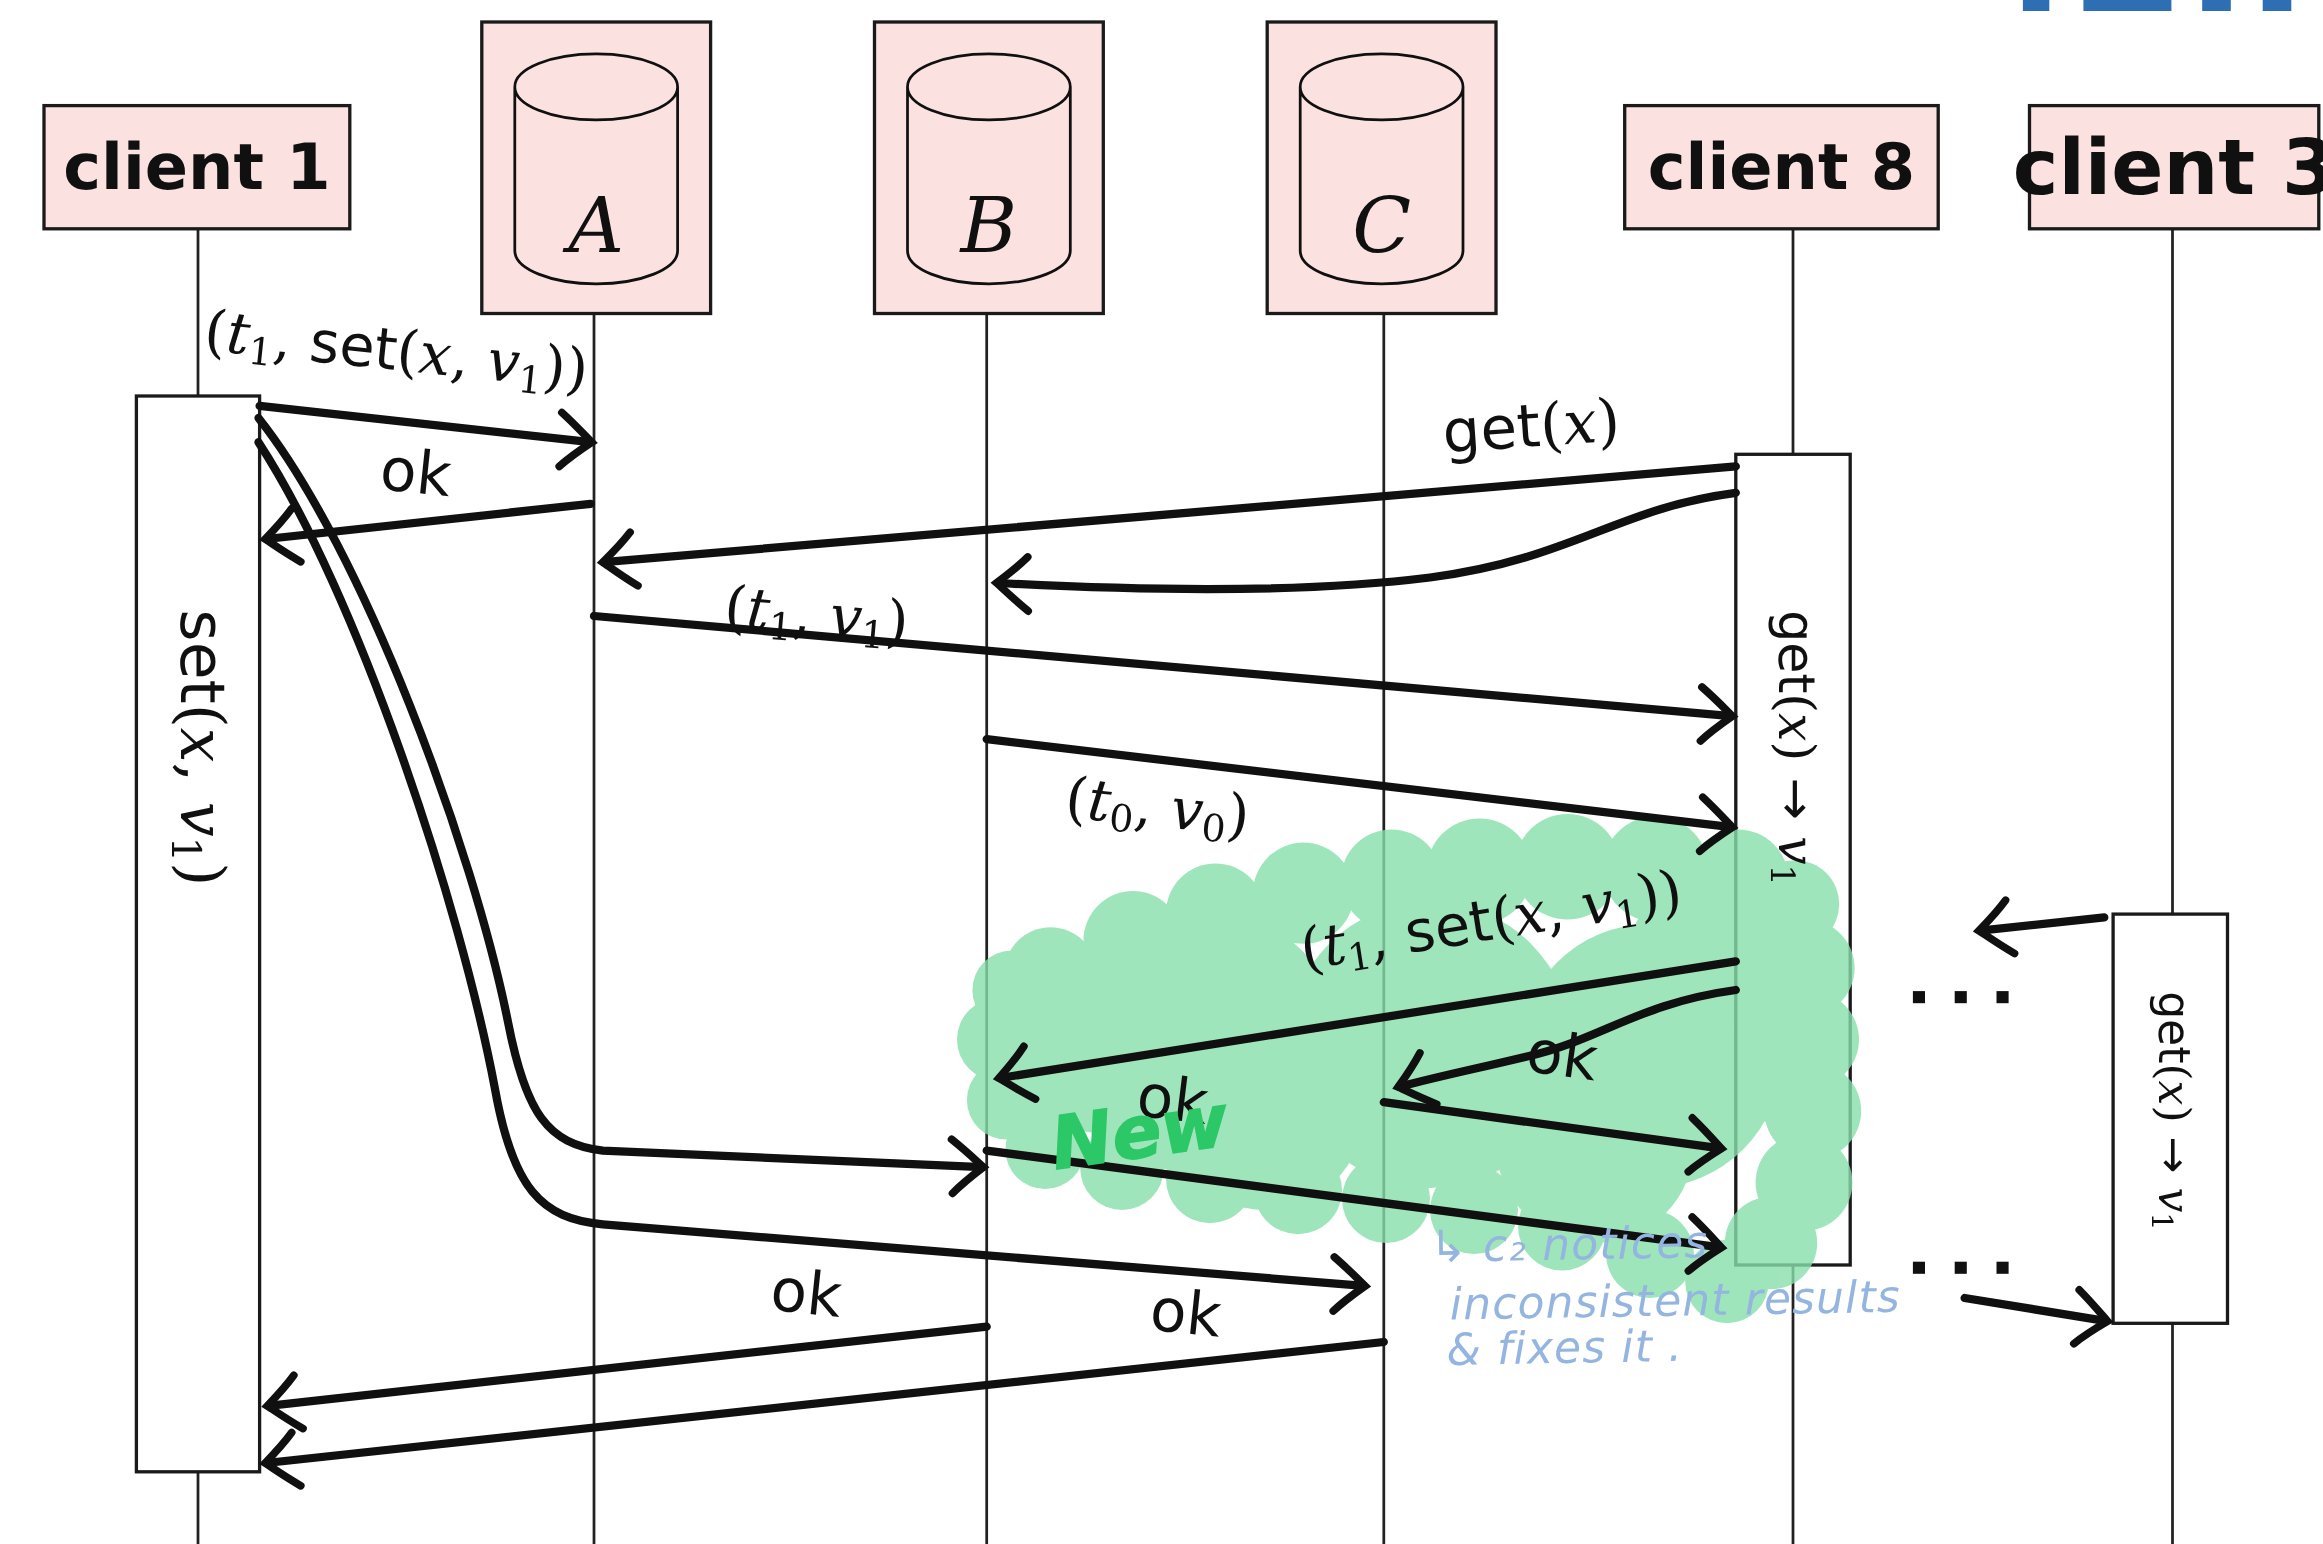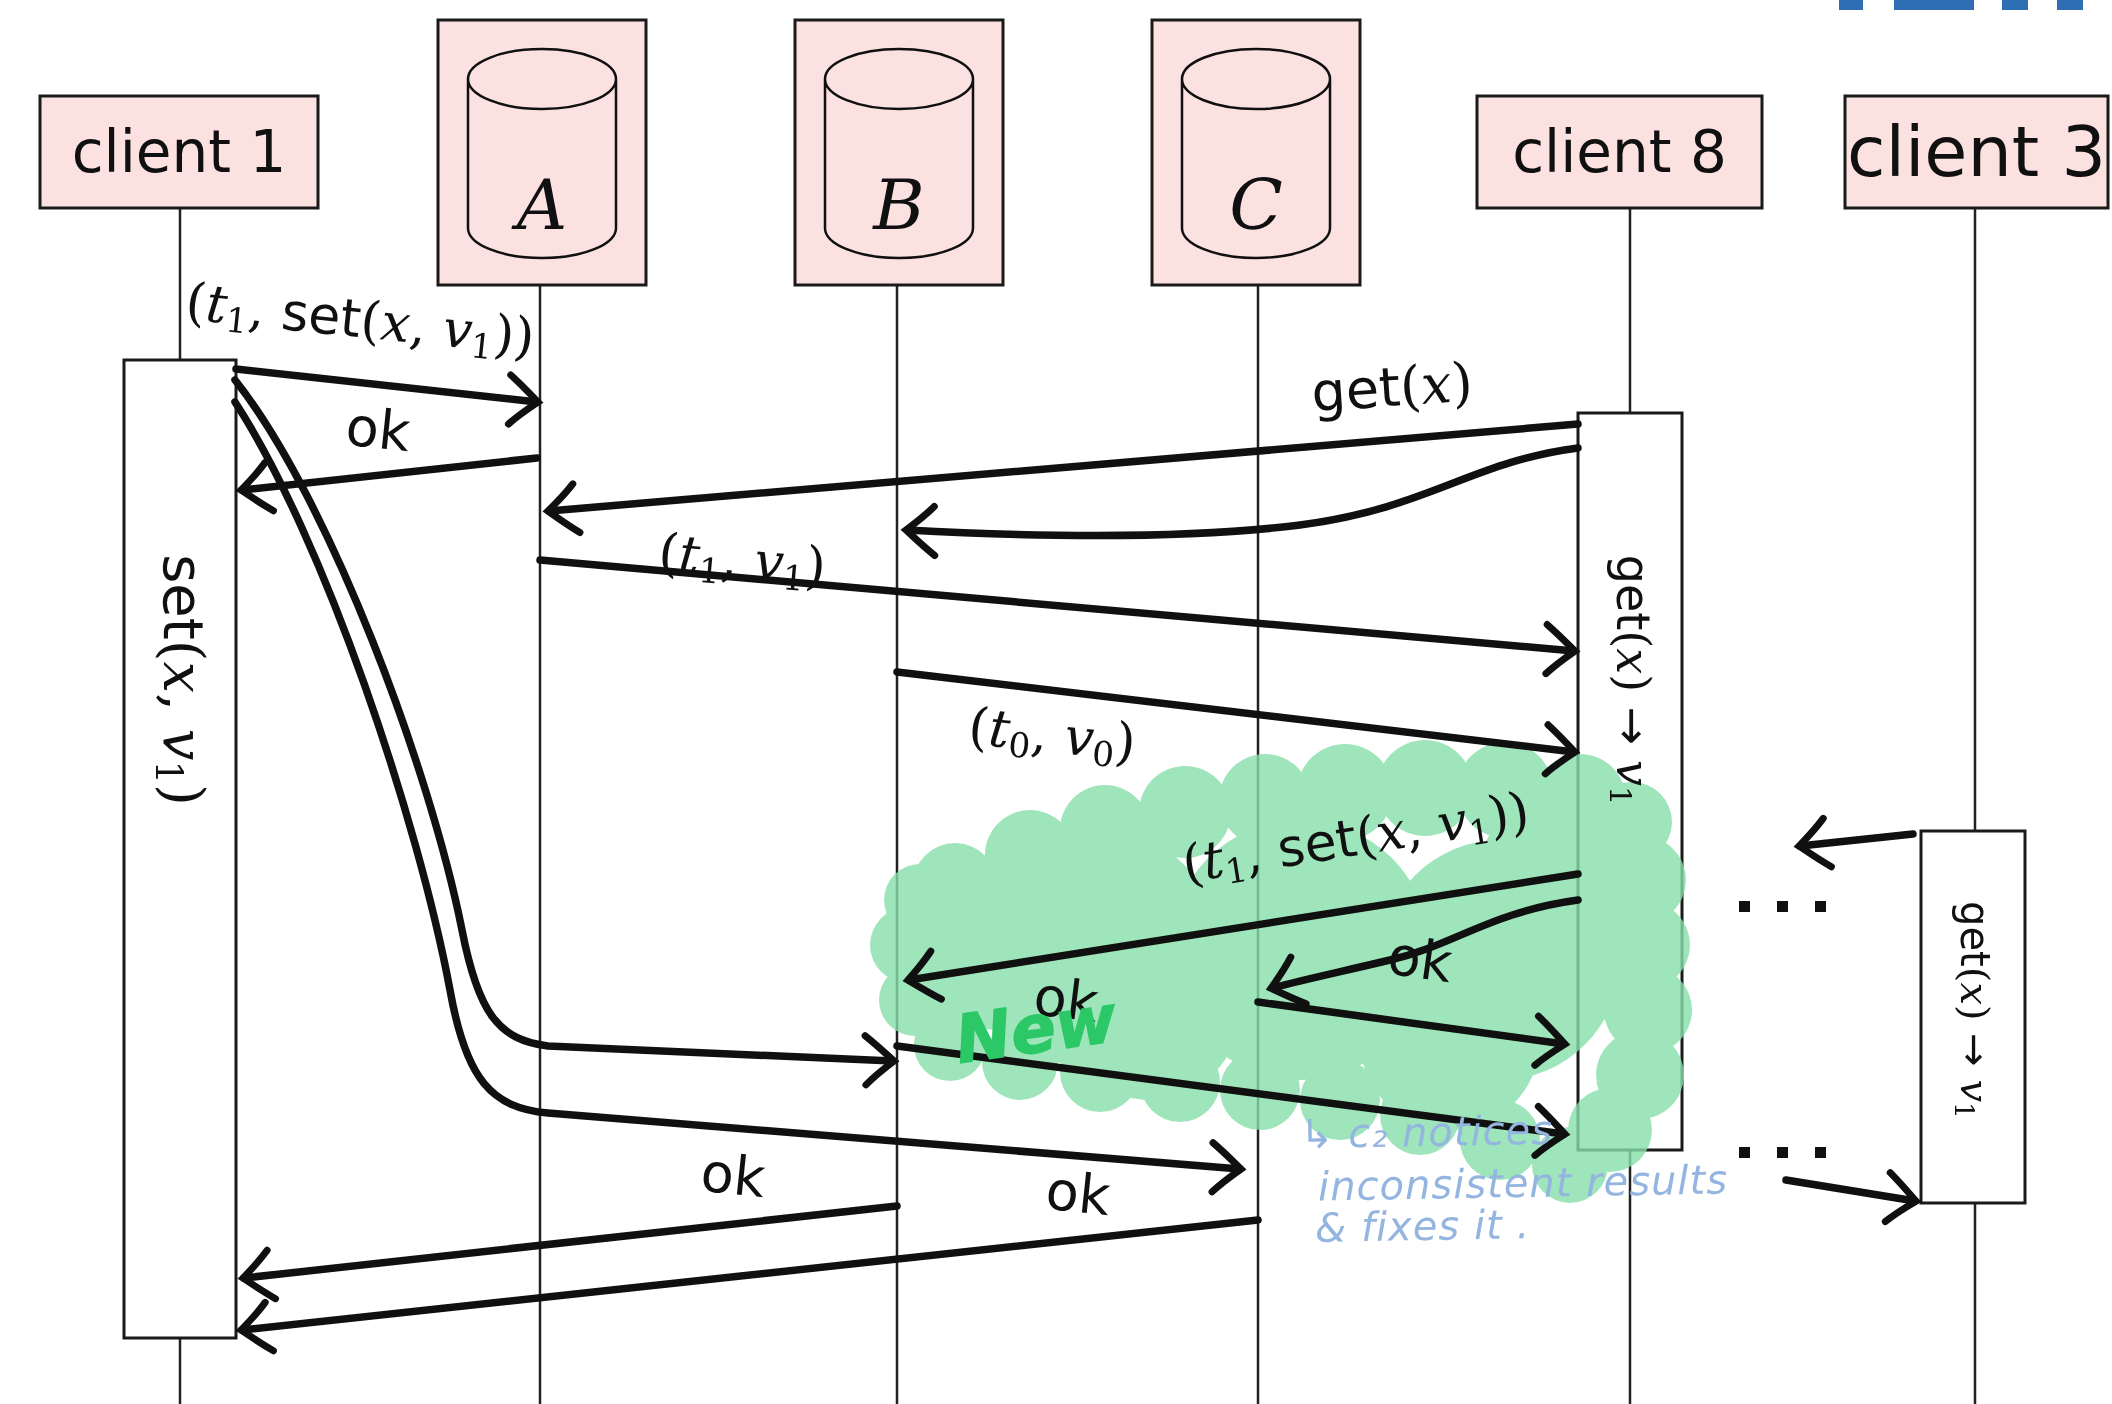--- a/index.html
+++ b/index.html
@@ -3,21 +3,21 @@
 <meta charset="utf-8">
 <style>
   html,body{margin:0;padding:0;background:#fff;}
   #stage{position:relative;overflow:hidden;background:#fff;}
   .lbl{position:absolute;white-space:nowrap;color:#101010;line-height:1;
        font-family:"DejaVu Serif",serif;}
   .lbl .sf{font-family:"DejaVu Sans",sans-serif;font-style:normal;}
   .lbl i{font-family:"DejaVu Serif",serif;font-style:italic;}
   .lbl .sb{font-size:.66em;vertical-align:-0.24em;}
   .actor-label{position:absolute;font-family:"DejaVu Sans",sans-serif;color:#101010;
-       white-space:nowrap;line-height:1;}
+       white-space:nowrap;line-height:1;font-weight:bold;}
   .db-letter{position:absolute;font-family:"DejaVu Serif",serif;font-style:italic;
        color:#101010;line-height:1;}
   .note-line{position:absolute;font-family:"DejaVu Sans",sans-serif;font-style:italic;
        white-space:nowrap;line-height:1;letter-spacing:1px;}
   .new-label{position:absolute;font-family:"DejaVu Sans",sans-serif;font-weight:bold;
        font-style:italic;white-space:nowrap;line-height:1;}
   .logo-bar{position:absolute;top:0;}
   svg{position:absolute;left:0;top:0;}
 </style>
 </head>

